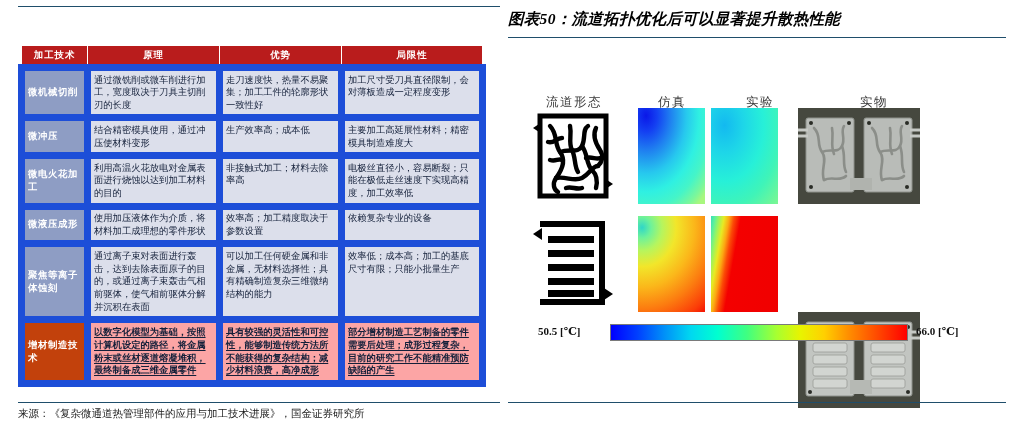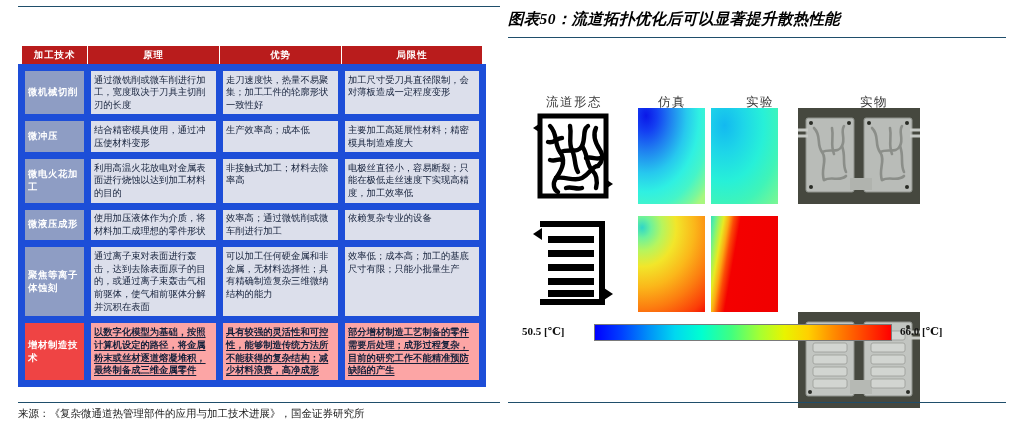--- a/index.html
+++ b/index.html
@@ -74,21 +74,21 @@
   }
   table.spec tr.highlight td{
     font-weight:bold;
     text-decoration:underline;
     text-decoration-thickness:.5px;
     text-underline-offset:1.5px;
     background:#fca5a5;
   }
   table.spec tr.highlight td.rowlab{
     text-decoration:none;
-    background:#ef4444;
+    background:#c2410c;
   }
   .c0{width:66px;} .c1{width:132px;} .c2{width:122px;} .c3{width:141px;}
 
   
   .figwrap{position:absolute;left:0;top:46px;width:498px;height:330px;}
   .colheads{position:absolute;left:0;top:32px;width:100%;height:22px;}
   .colheads span{
     position:absolute;top:16px;
     font-size:12.5px;color:#3a3a3a;
     font-family:"Liberation Serif","DejaVu Serif",serif;
@@ -111,21 +111,21 @@
   .t-sim-bot{background:
       radial-gradient(150% 120% at 6% 12%, #2fd6c8 0%, #6ef29a 9%, #b6f55e 20%, #f2e62a 34%, #fbb71a 52%, #fc7d10 70%, #fb3c08 88%, #f00000 100%);}
   .t-exp-bot{background:
       linear-gradient(100deg, #35e0bb 0%, #5ef09a 5%, #9cf45e 10%, #e8ea22 16%, #fca812 22%, #fb4a06 28%, #f40000 36%, #f00000 100%);}
 
   
   .photo{width:122px;height:96px;background:#3a3c38;position:relative;overflow:hidden;}
   .photo svg{display:block;}
 
   
-  .cbar-row{position:absolute;left:4px;top:276px;width:470px;height:22px;}
+  .cbar-row{position:absolute;left:20px;top:276px;width:470px;height:22px;}
   .cbar-lab{
     position:absolute;top:3px;font-size:11px;font-weight:bold;color:#111;
     font-family:"Liberation Serif","DejaVu Serif",serif;white-space:nowrap;}
   .cbar-min{left:10px;}
   .cbar-max{left:388px;}
   .cbar{
     position:absolute;left:82px;top:2px;width:296px;height:15px;
     border:1px solid #7a7a7a;
     background:linear-gradient(90deg,#0000ff 0%,#0040ff 9%,#0090f8 18%,#00d8f0 27%,#00ffd0 36%,#40ff80 46%,#a8ff30 56%,#e8f400 64%,#ffd000 72%,#ff9000 80%,#ff5000 89%,#ff0000 100%);
   }
@@ -169,21 +169,21 @@
         </tr>
         <tr>
           <td class="rowlab">微电火花加工</td>
           <td>利用高温火花放电对金属表面进行烧蚀以达到加工材料的目的</td>
           <td>非接触式加工；材料去除率高</td>
           <td>电极丝直径小，容易断裂；只能在极低走丝速度下实现高精度，加工效率低</td>
         </tr>
         <tr>
           <td class="rowlab">微液压成形</td>
           <td>使用加压液体作为介质，将材料加工成理想的零件形状</td>
-          <td>效率高；通过微铣削或微车削进行加工</td>
+          <td>效率高；加工精度取决于参数设置</td>
           <td>依赖复杂专业的设备</td>
         </tr>
         <tr>
           <td class="rowlab">聚焦等离子体蚀刻</td>
           <td>通过离子束对表面进行轰击，达到去除表面原子的目的，或通过离子束轰击气相前驱体，使气相前驱体分解并沉积在表面</td>
           <td>可以加工任何硬金属和非金属，无材料选择性；具有精确制造复杂三维微纳结构的能力</td>
           <td>效率低；成本高；加工的基底尺寸有限；只能小批量生产</td>
         </tr>
         <tr class="highlight">
           <td class="rowlab">增材制造技术</td>

